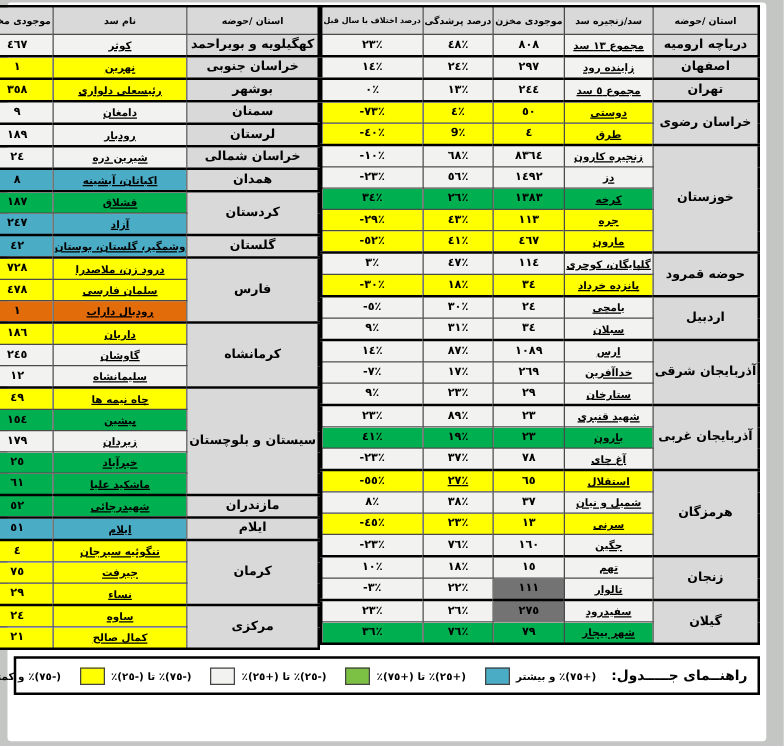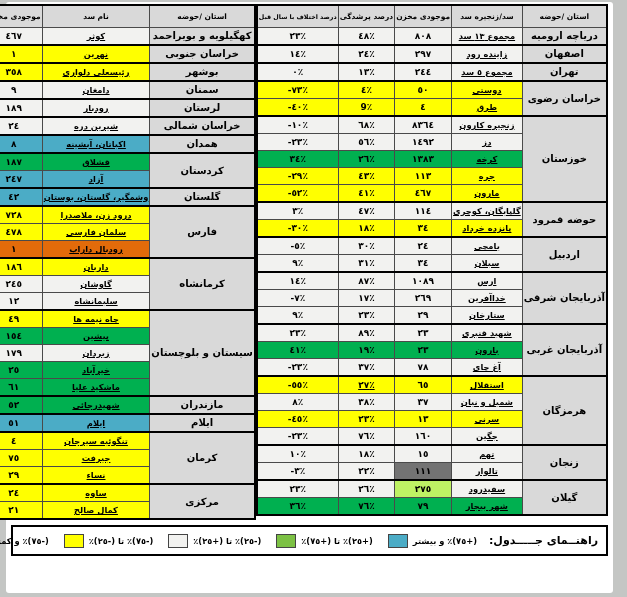--- a/index.html
+++ b/index.html
@@ -245,21 +245,21 @@
             </tr>
             <tr>
               <td class="name" style="background-color: rgb(242, 242, 240);">تالوار</td>
               <td class="val" style="background-color: #737373;">١١١</td>
               <td class="val" style="background-color: rgb(242, 242, 240);">٢٢٪</td>
               <td class="val" style="background-color: rgb(242, 242, 240);">-٣٪</td>
             </tr>
             <tr class="gstart">
               <td rowspan="2" class="prov" style="background-color: rgb(217, 217, 217);">گیلان</td>
               <td class="name" style="background-color: rgb(242, 242, 240);">سفیدرود</td>
-              <td class="val" style="background-color: #bef264;">٢٧٥</td>
+              <td class="val" style="background-color: #737373;">٢٧٥</td>
               <td class="val" style="background-color: rgb(242, 242, 240);">٢٦٪</td>
               <td class="val" style="background-color: rgb(242, 242, 240);">٢٣٪</td>
             </tr>
             <tr>
               <td class="name" style="background-color: rgb(0, 176, 80);">شهر بیجار</td>
               <td class="val" style="background-color: rgb(0, 176, 80);">٧٩</td>
               <td class="val" style="background-color: rgb(0, 176, 80);">٧٦٪</td>
               <td class="val" style="background-color: rgb(0, 176, 80);">٣٦٪</td>
             </tr>
           </tbody>

